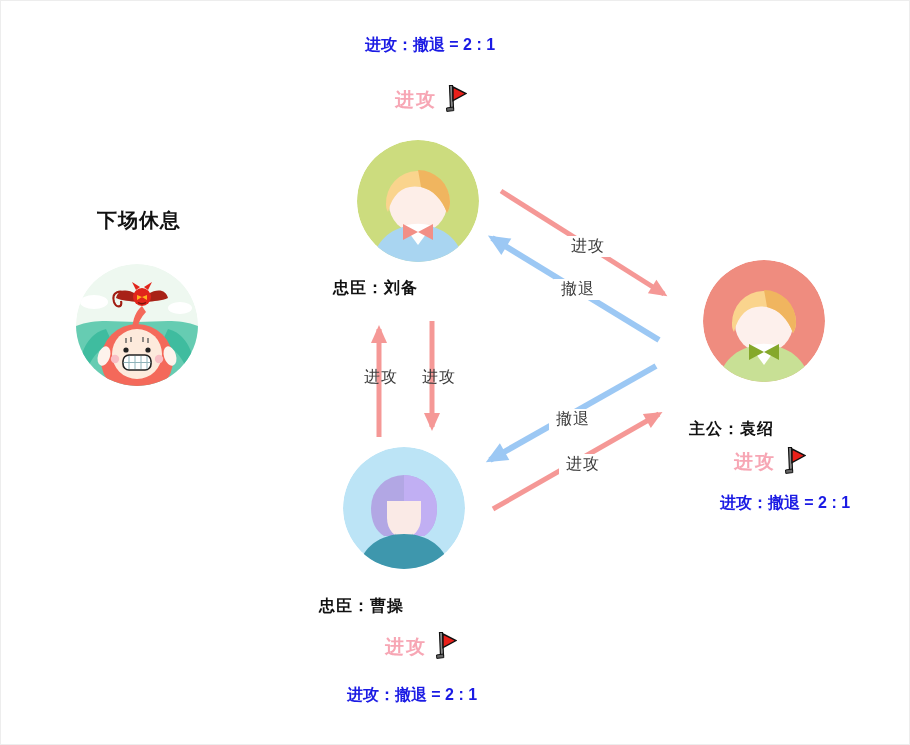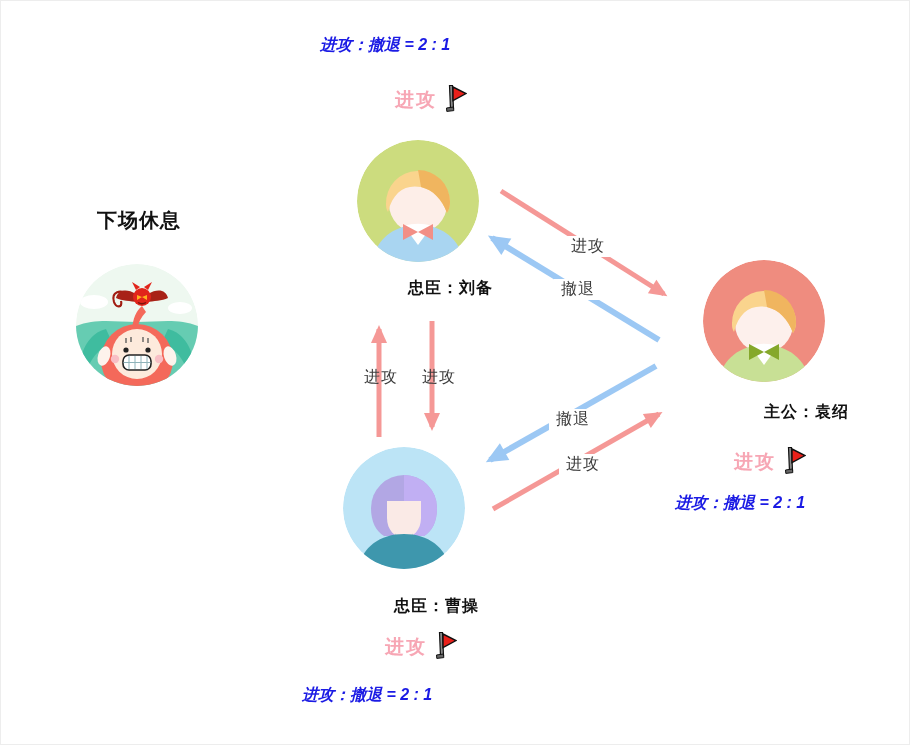--- a/index.html
+++ b/index.html
@@ -5,31 +5,31 @@
   html,body { margin:0; padding:0; background:#fff; }
   #stage {
     position:relative; width:910px; height:745px; background:#ffffff;
     font-family:"Liberation Sans","DejaVu Sans",sans-serif;
     box-sizing:border-box; border:1px solid #ededed; overflow:hidden;
   }
   .edges-svg { position:absolute; left:0; top:0; z-index:0; }
   .avatar { position:absolute; z-index:1; }
   .avatar svg { display:block; }
   .name-label {
-    position:absolute; z-index:2; width:160px; text-align:right;
+    position:absolute; z-index:2; width:160px; text-align:left;
     font-size:16px; font-weight:bold; color:#111; letter-spacing:1px;
   }
   .bench-title {
     position:absolute; z-index:2; font-size:20px; font-weight:bold; color:#111;
     letter-spacing:1px;
     text-align:center;
   }
   .ratio-text {
-    position:absolute; z-index:2; width:220px; 
-    font-size:16px; font-weight:bold; color:#1b1be4;font-style:italic;
+    position:absolute; z-index:2; width:220px; text-align:center;
+    font-size:16px; font-weight:bold; color:#1b1be4;
   }
   .stance {
     position:absolute; z-index:2; width:100px; display:flex;
     align-items:center; justify-content:center; gap:6px;
   }
   .stance-label {
     font-size:19px; font-weight:bold; color:#f7a6b4; letter-spacing:2px;
   }
   .edge-label {
     position:absolute; z-index:2; width:44px; text-align:center;
@@ -186,21 +186,21 @@
         <circle cx="61" cy="64" r="29" fill="#fdf0ec"></circle>
         <path d="M29,64 A32,32 0 0 1 93,62 C93,66 92,70 90,73 C85,59 76,50 64,47 C48,44 36,52 31,72 C29,69 29,66 29,64 Z" fill="#fad48d"></path>
         <path d="M61,30 A32,32 0 0 1 93,62 C93,66 92,70 90,73 C85,59 76,50 64,47 C63,41 62,35 61,30 Z" fill="#f0b55f"></path>
         <path d="M15,122 C19,99 37,85 61,85 C85,85 103,99 107,122 Z" fill="#c8e095"></path>
         <path d="M47,86 L61,105 L75,86 C66,83 56,83 47,86 Z" fill="#ffffff"></path>
         <path d="M61,92 L46,84 L46,100 Z" fill="#85a82b"></path>
         <path d="M61,92 L76,84 L76,100 Z" fill="#85a82b"></path>
       </g>
     </svg>
   </div>
-  <div class="name-label" style="left:688px; top:401px;">主公：袁绍</div>
+  <div class="name-label" style="left:688px; top:418px;">主公：袁绍</div>
   <div class="stance" style="left:719px; top:445px;">
     <span class="stance-label">进攻</span>
     <span>
       <svg width="24" height="28" viewBox="0 0 24 28">
         <path d="M6.5,1.5 L9.5,1.5 L10.5,24.5 L7.5,25.5 Z" fill="#8a8a8a" stroke="#111" stroke-width="1.2"></path>
         <path d="M3.5,24 L10.5,23 L10.8,26.6 L3.8,27.4 Z" fill="#666" stroke="#111" stroke-width="1"></path>
         <path d="M10,3 L23,9.5 L10,16.5 Z" fill="#e9201a" stroke="#111" stroke-width="1.4"></path>
       </svg>
     </span>
   </div>

